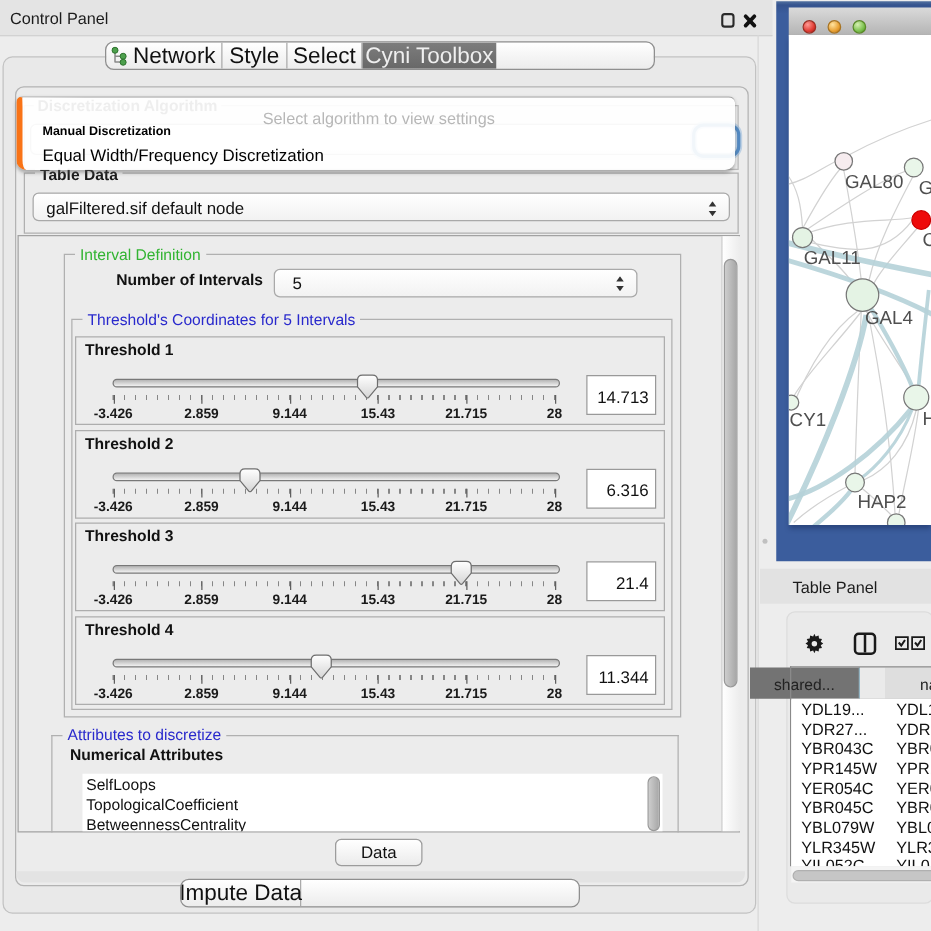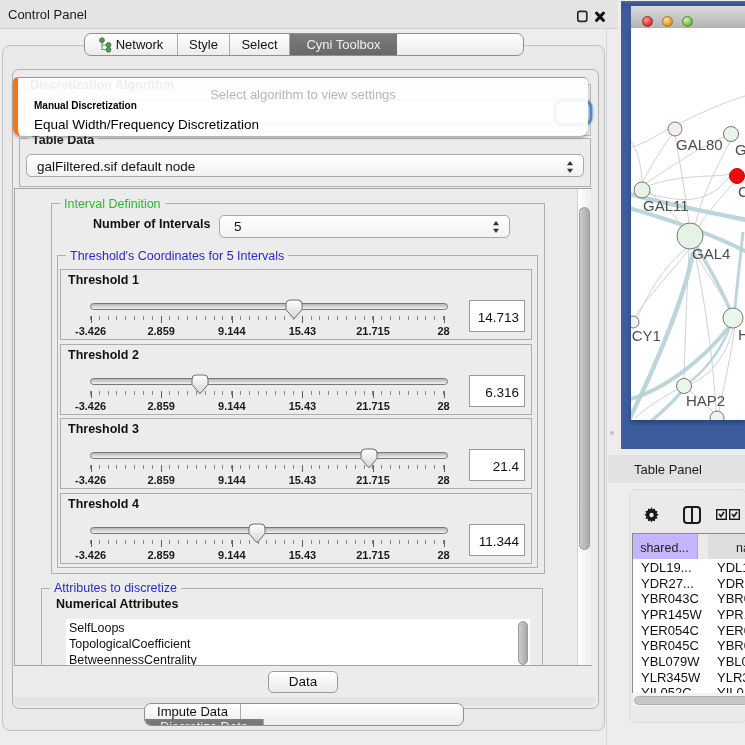--- a/index.html
+++ b/index.html
@@ -5,21 +5,21 @@
 html,body{margin:0;padding:0;}
 body{width:745px;height:745px;background:#ededed;font-family:"Liberation Sans",sans-serif;position:relative;overflow:hidden;}
 .abs{position:absolute;}
 
 #titlebar{left:0;top:0;width:618px;height:28px;background:#e4e4e4;border-bottom:1px solid #d2d2d2;}
 #titlebar .t{position:absolute;left:8px;top:7px;font-size:13px;color:#1c1c1c;}
 
 #outerpanel{left:2px;top:45px;width:601px;height:684px;border:1px solid #c2c2c2;border-radius:8px;background:#e9e9e9;}
 
 .tabstrip{display:flex;height:23px;border:1px solid #8f8f8f;border-radius:7px;background:linear-gradient(#ffffff,#ececec);overflow:hidden;box-sizing:border-box;}
-.tabstrip .tab{display:flex;align-items:center;justify-content:center;font-size:13px;color:#111;border-right:1px solid #aaa;box-sizing:border-box;white-space:nowrap;}
+.tabstrip .tab{display:flex;align-items:center;justify-content:center;font-size:18px;color:#111;border-right:1px solid #aaa;box-sizing:border-box;white-space:nowrap;}
 .tabstrip .tab:last-child{border-right:none;}
 .tabstrip .sel{background:linear-gradient(#7d7d7d,#686868);color:#efefef;}
 #toptabs{left:84px;top:33px;width:440px;}
 #bottabs{left:144px;top:703px;width:320px;flex-direction:column;}
 
 #innerpane{left:12px;top:69px;width:585px;height:638px;border:1px solid #b3b3b3;border-radius:7px;background:#ececec;}
 #innerbottom{left:13px;top:697px;width:583px;height:9px;background:#e3e3e3;border-radius:0 0 7px 7px;}
 
 .group{border:1px solid #b0b0b0;}
 .group .gt{position:absolute;top:-7px;left:8px;background:#ececec;padding:0 4px;font-size:12.5px;white-space:nowrap;}
@@ -48,21 +48,21 @@
 #numlist div{position:absolute;left:3px;font-size:12.5px;color:#111;white-space:nowrap;}
 
 #netframe{left:621px;top:1px;width:124px;height:448px;background:linear-gradient(180deg,#51709f 0,#35538e 3px,#3b5d9d 10px,#3b5d9d 100%);}
 #nettitle{left:631px;top:6px;width:114px;height:22px;background:linear-gradient(#dadada,#b4b4b4);border-bottom:1px solid #888;}
 .light{position:absolute;top:10px;width:11px;height:11px;border-radius:50%;}
 #netcontent{left:631px;top:28px;width:114px;height:392px;background:#fff;overflow:hidden;box-shadow:0 3px 4px rgba(10,20,60,0.35);}
 
 #tptitle{left:608px;top:455px;width:137px;height:28px;background:#e2e2e2;}
 #tptitle span{position:absolute;left:26px;top:7px;font-size:13px;color:#1c1c1c;}
 #tcontainer{left:629px;top:489px;width:116px;height:232px;background:#eaeaea;border:1px solid #dcdcdc;border-radius:7px;}
-#thead1{left:632px;top:534px;width:66px;height:25px;background:#c4b5fd;border-right:1px solid #93b4c2;box-sizing:border-box;}
+#thead1{left:600px;top:534px;width:88px;height:25px;background:#737373;border-right:1px solid #93b4c2;box-sizing:border-box;}
 #thead1 span{position:absolute;left:0;right:0;text-align:center;top:7px;font-size:12.5px;color:#222;}
 #thead2{left:708px;top:534px;width:37px;height:25px;background:#dedede;}
 #thead2 span{position:absolute;left:28px;top:7px;font-size:12.5px;color:#222;}
 #trows{left:633px;top:559px;width:112px;height:134px;background:#fff;overflow:hidden;}
 #trows .r{position:absolute;font-size:13px;color:#111;white-space:nowrap;}
 .divline{background:#d8d8d8;}
 </style>
 </head>
 <body>
 

